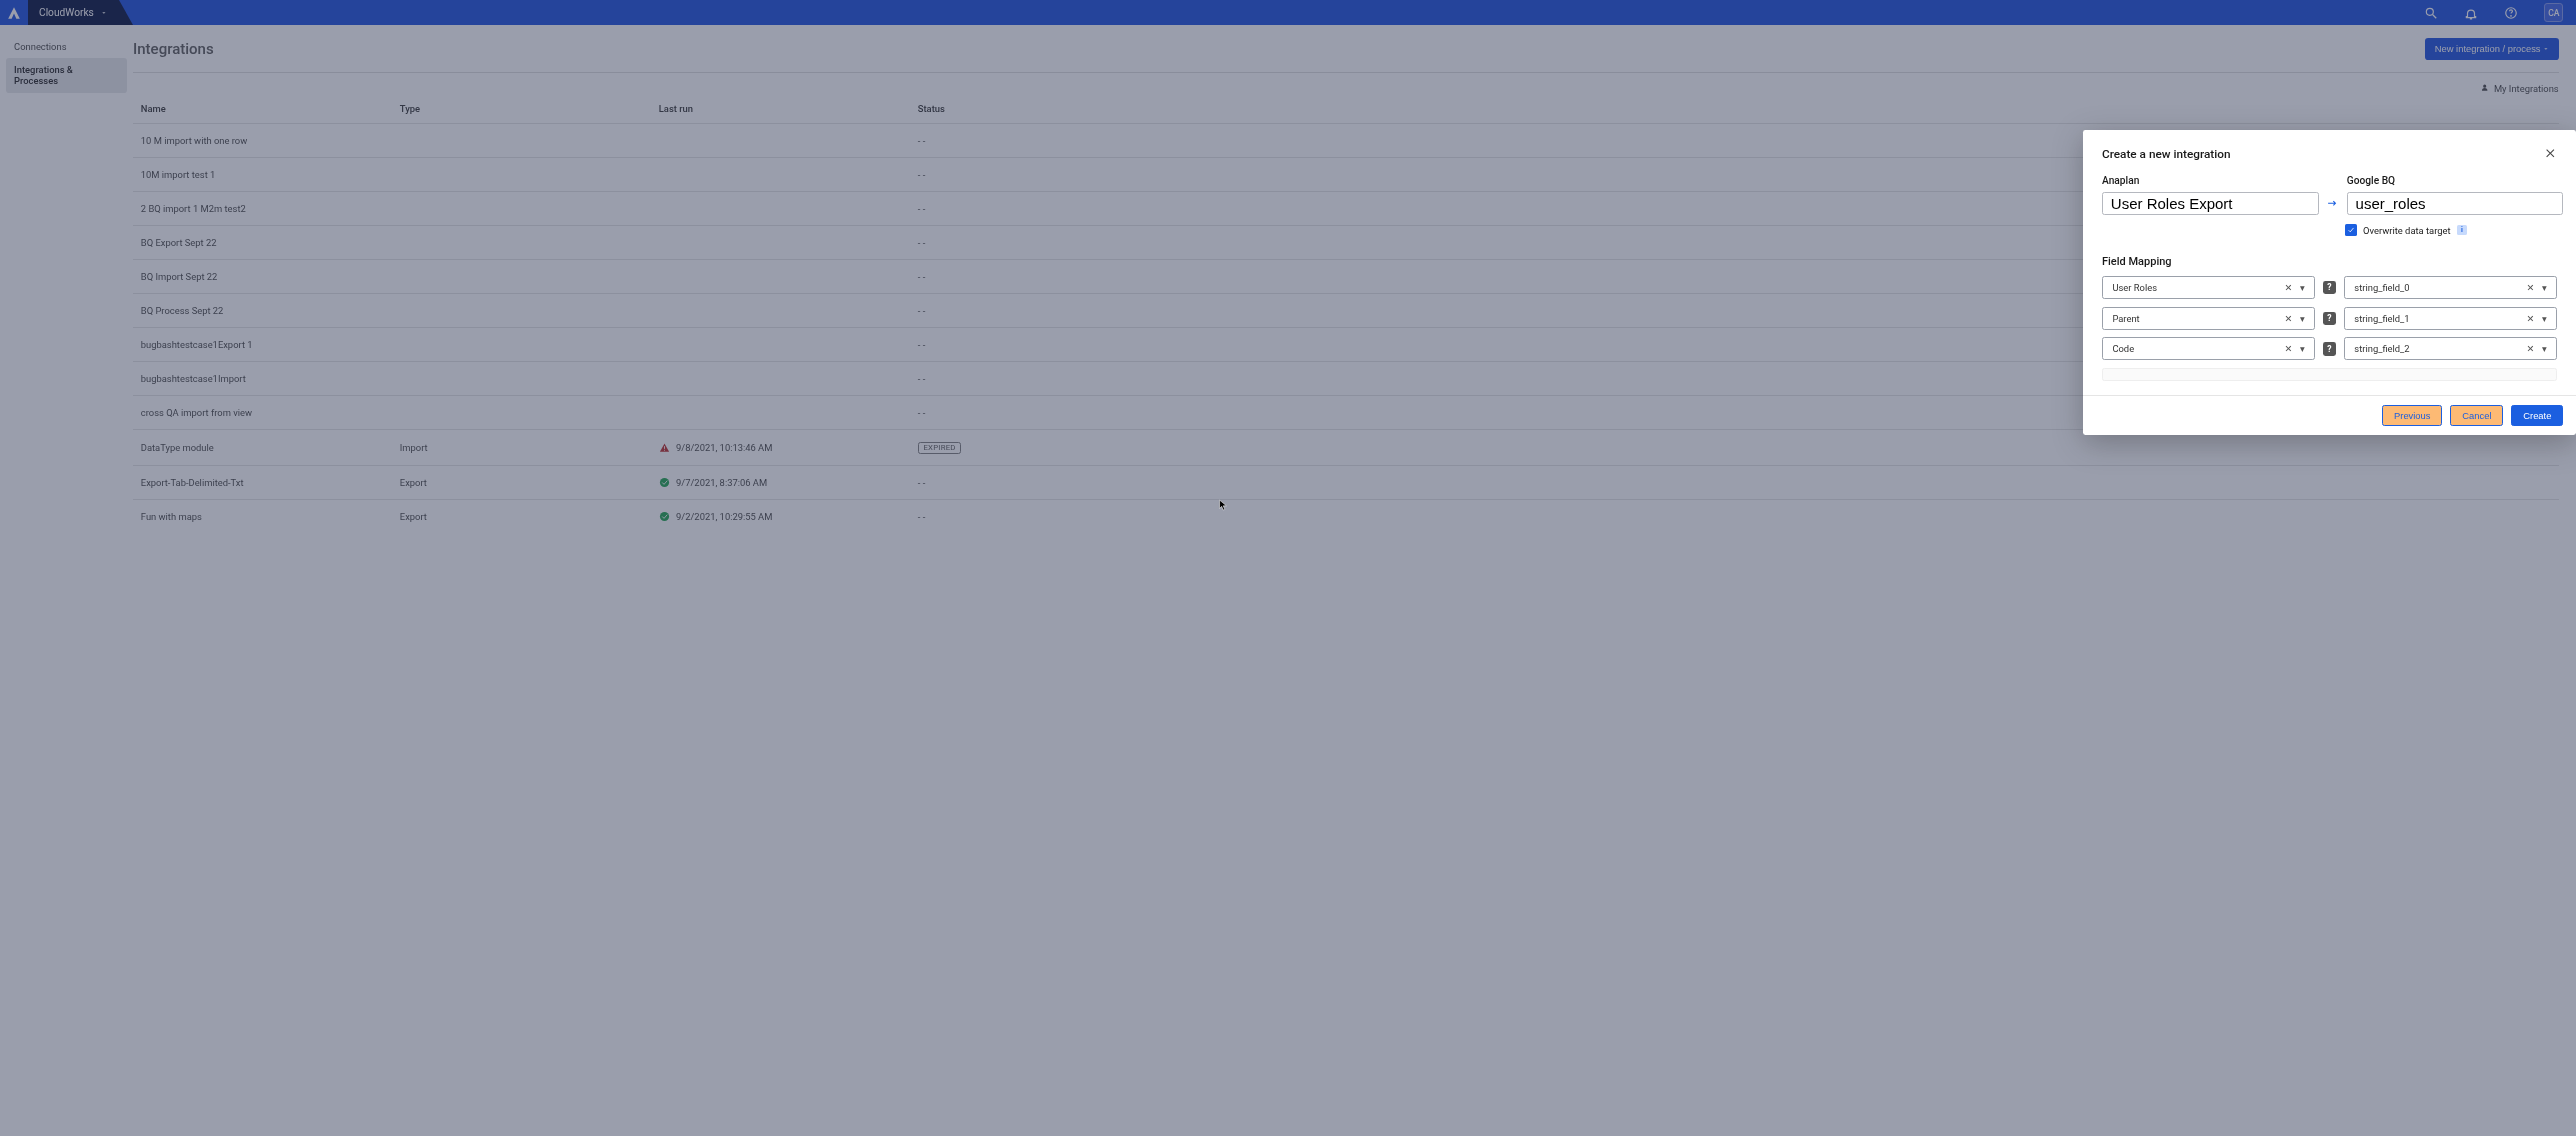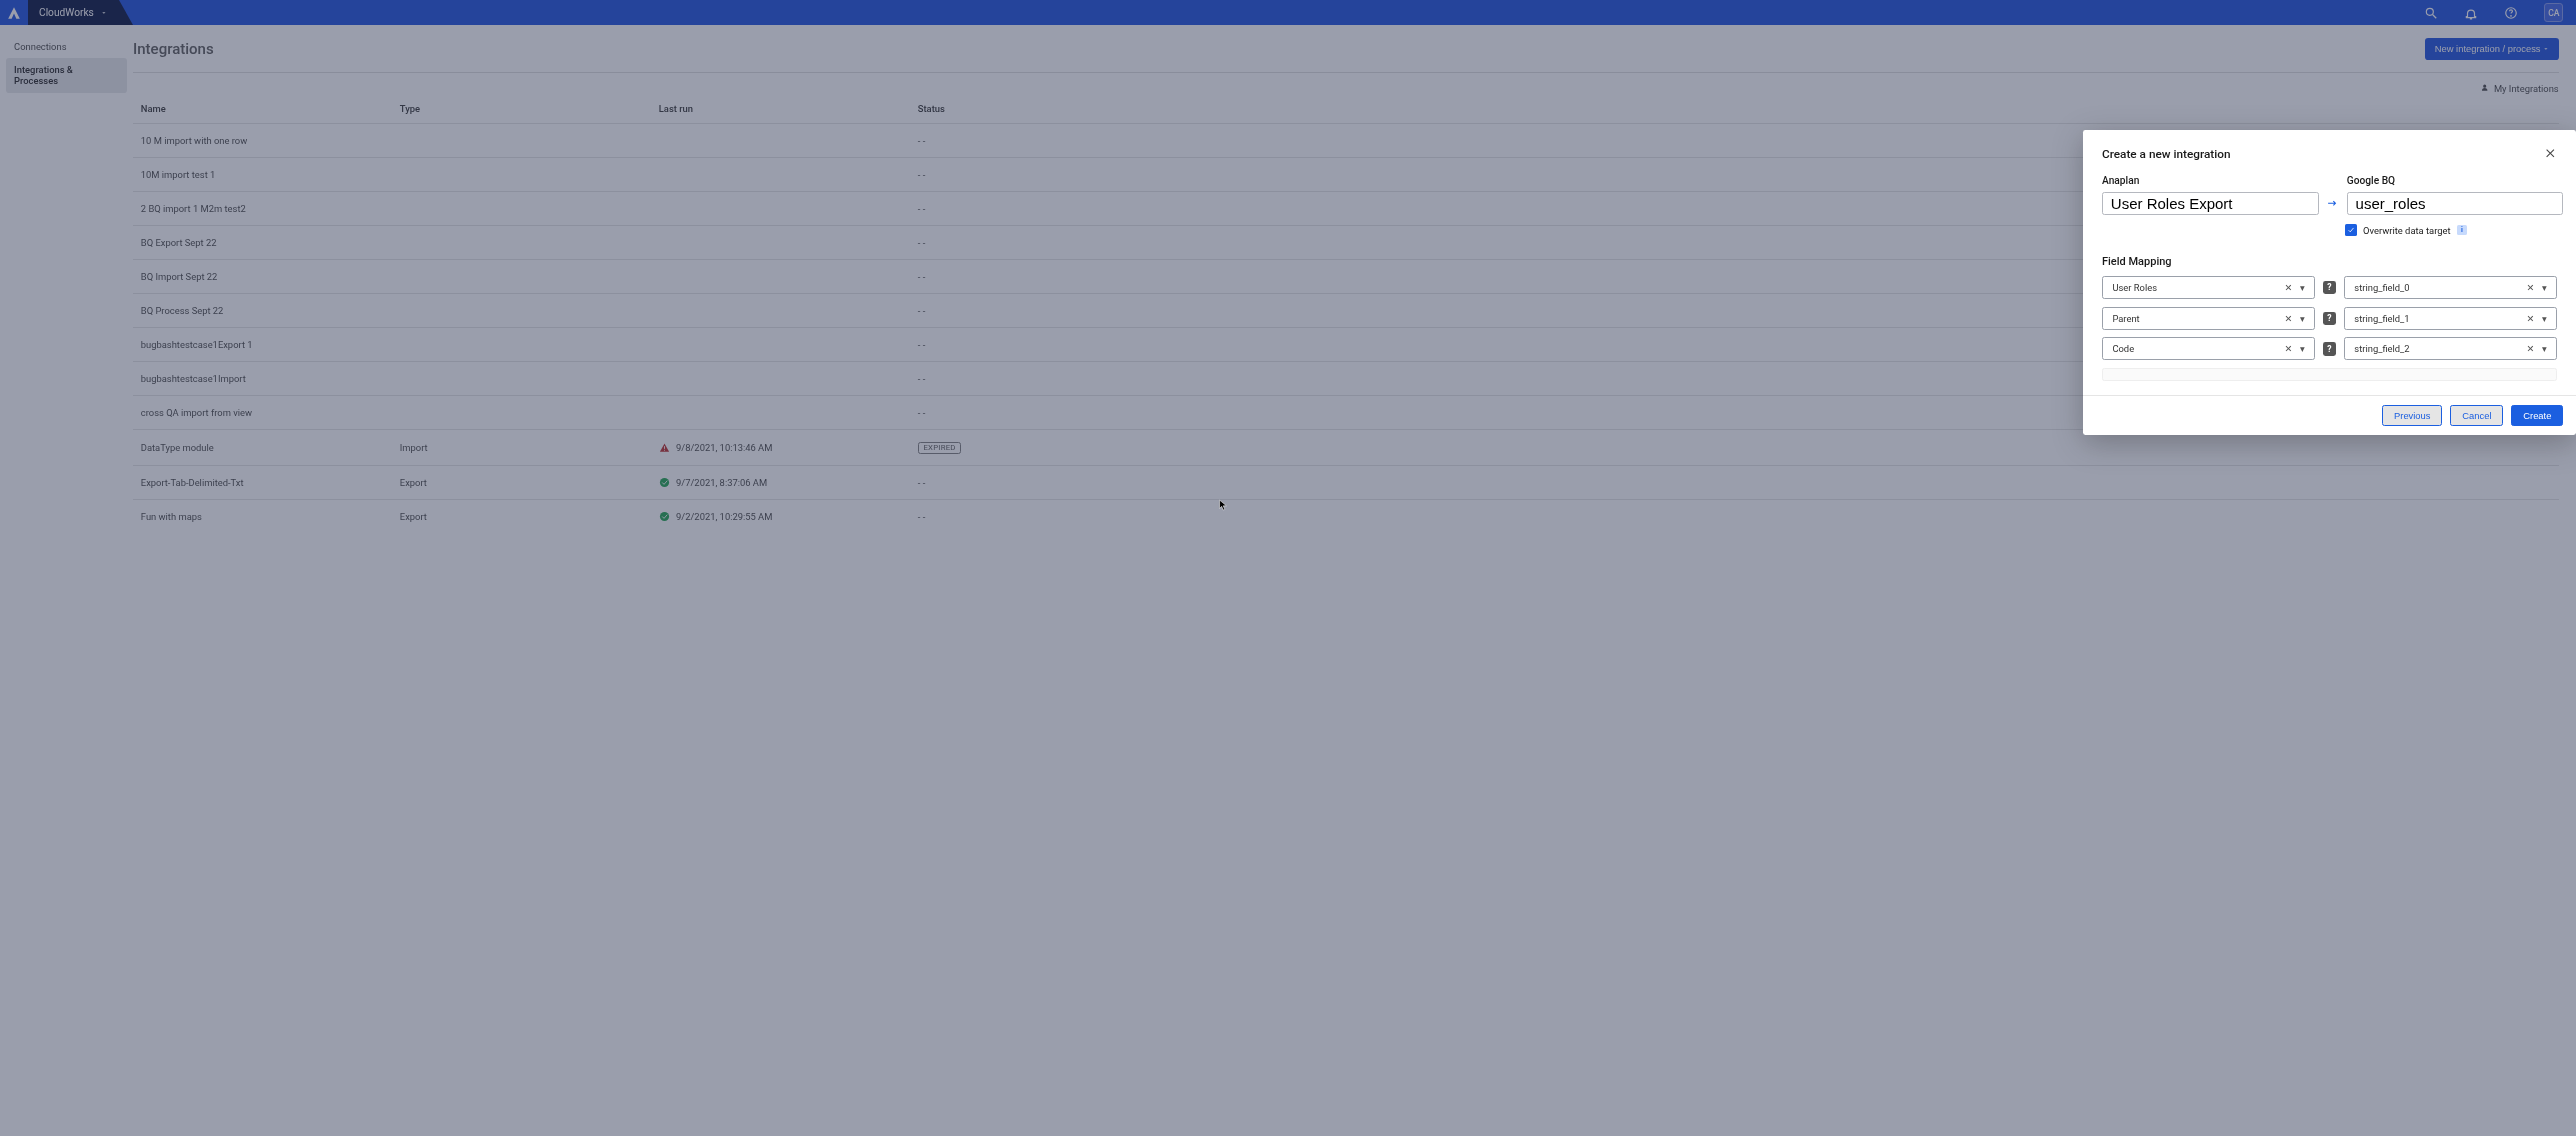--- a/index.html
+++ b/index.html
@@ -63,21 +63,21 @@
   .section-title { font-size: 11px; font-weight: 500; margin-top: 19px; margin-bottom: 7.8px; }
   .map-row { display: flex; align-items: center; gap: 7.8px; margin-bottom: 7.8px; }
   .combo { flex: 1; height: 23px; border: 0.8px solid #9aa0aa; border-radius: 2.4px; display: flex; align-items: center; padding: 0 4.7px 0 9.4px; font-size: 9.4px; color: #333; position: relative; }
   .combo .txt { flex: 1; }
   .combo .cx, .combo .cv { width: 14px; text-align: center; color: #555; cursor: pointer; }
   .help-q { width: 13.3px; height: 13.3px; background: #555; color: #fff; border-radius: 2.4px; font-size: 8.6px; font-weight: bold; display: flex; align-items: center; justify-content: center; flex-shrink: 0; }
   .placeholder-row { height: 12.6px; background: #fafafa; border: 0.8px solid #eee; border-radius: 2.4px; margin-bottom: 7.8px; }
 
   .modal-footer { border-top: 0.8px solid #e5e5e5; padding: 9.4px 12.6px; display: flex; justify-content: flex-end; gap: 7.8px; }
   .btn { height: 20.4px; padding: 0 11px; border-radius: 2.4px; font-size: 9.4px; cursor: pointer; }
-  .btn-outline { background: #e5e5e5; border: 0.8px solid #1b5fe0; color: #1b5fe0; }
+  .btn-outline { background: #fdba74; border: 0.8px solid #1b5fe0; color: #1b5fe0; }
   .btn-primary { background: #1b5fe0; border: 0.8px solid #1b5fe0; color: #fff; }
 
   .cursor-ptr { position: fixed; width: 12.6px; height: 12.6px; pointer-events: none; }
 </style>
 </head>
 <body>
 
 <div class="topbar">
   <div class="topbar-left">
     <div class="logo-box">

